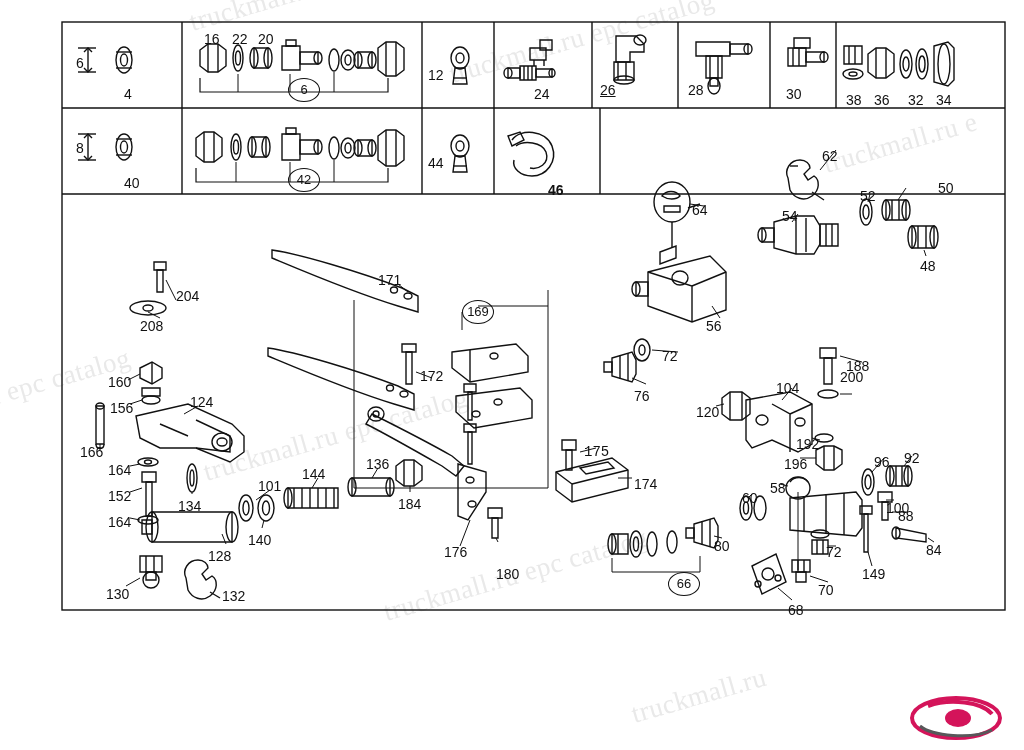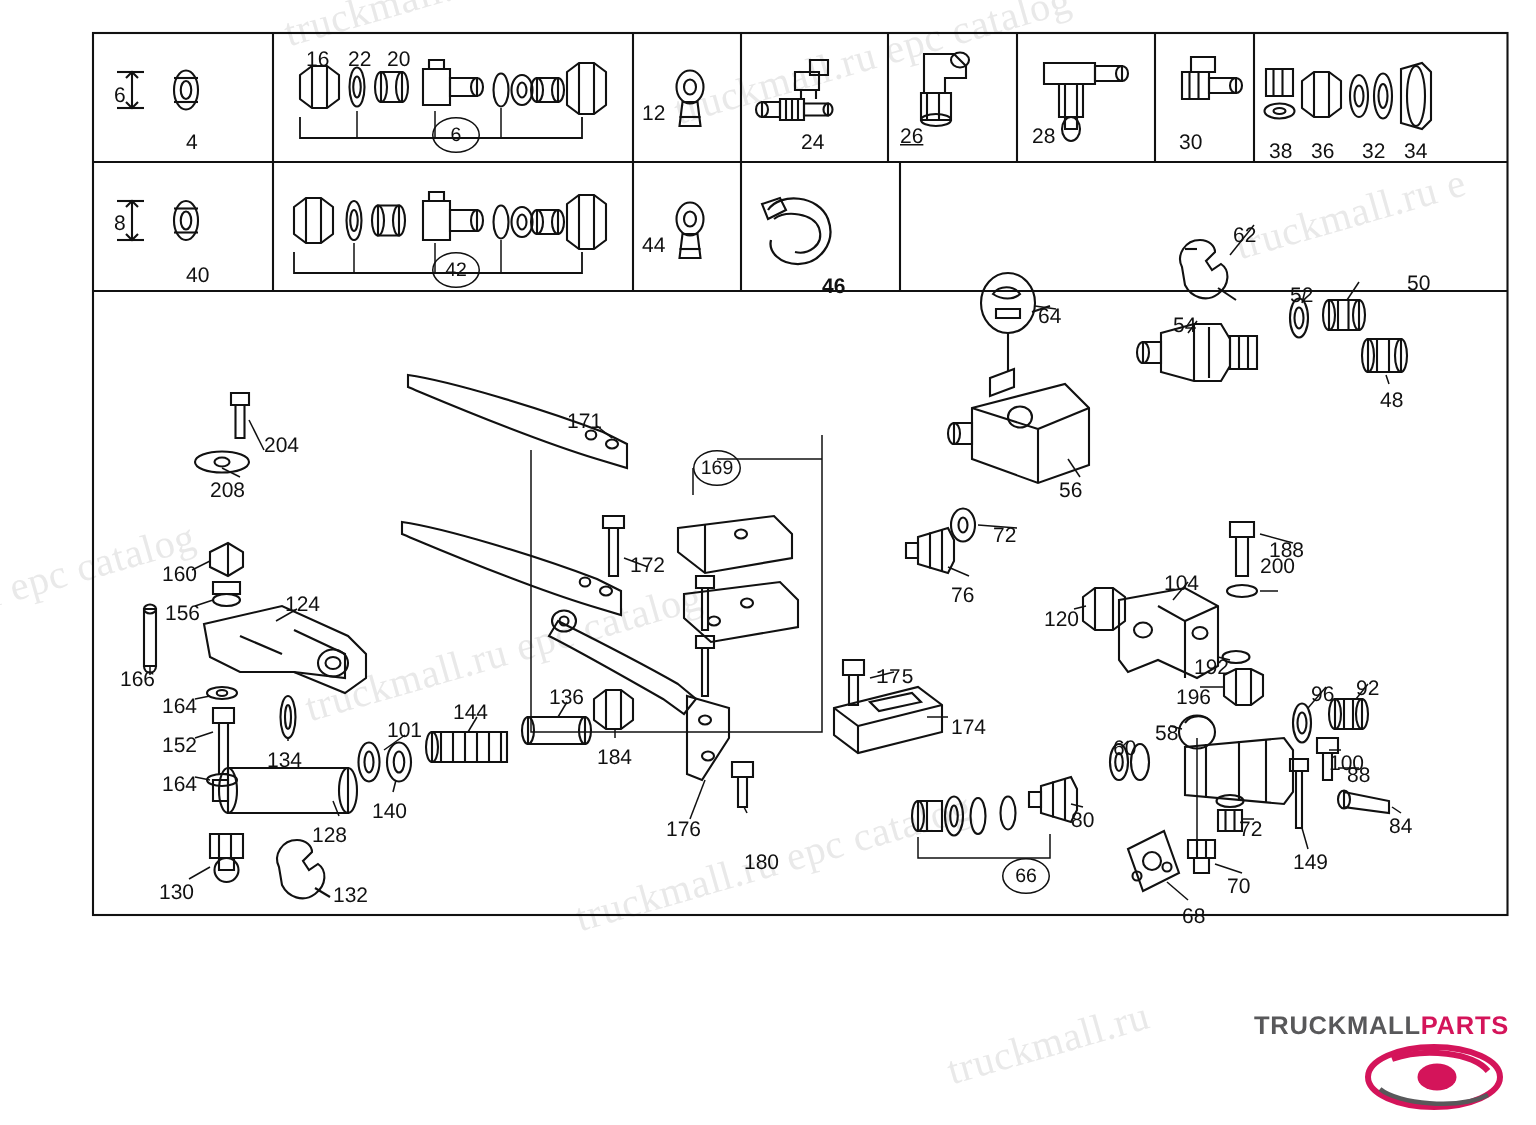--- a/index.html
+++ b/index.html
@@ -613,23 +613,20 @@
       <div class="lbl" style="left: 826px; top: 544px;">72</div>
       <div class="lbl" style="left: 818px; top: 582px;">70</div>
       <div class="lbl" style="left: 788px; top: 602px;">68</div>
       <div class="lbl" style="left: 770px; top: 480px;">58</div>
       <div class="lbl" style="left: 742px; top: 490px;">60</div>
       <div class="lbl" style="left: 714px; top: 538px;">80</div>
       <div class="lbl circled" style="left: 668px; top: 572px;">66</div>
     </div>
 
   <div class="brand">
-    <div class="brand-text">
-      <span>TRUCKMALL</span><span class="accent">PARTS</span>
-    </div>
     <svg width="180" height="48" viewBox="0 0 180 48" style="position:absolute;right:0;top:18px;">
       <g fill="none" stroke="#d4145a" stroke-width="4">
         <ellipse cx="124" cy="26" rx="44" ry="20"></ellipse>
         <path d="M96,14 C118,6 150,10 160,22"></path>
       </g>
       <g fill="#d4145a">
         <ellipse cx="126" cy="26" rx="13" ry="9"></ellipse>
       </g>
       <g fill="none" stroke="#58585a" stroke-width="3">
         <path d="M88,34 C100,44 140,48 160,38"></path>

